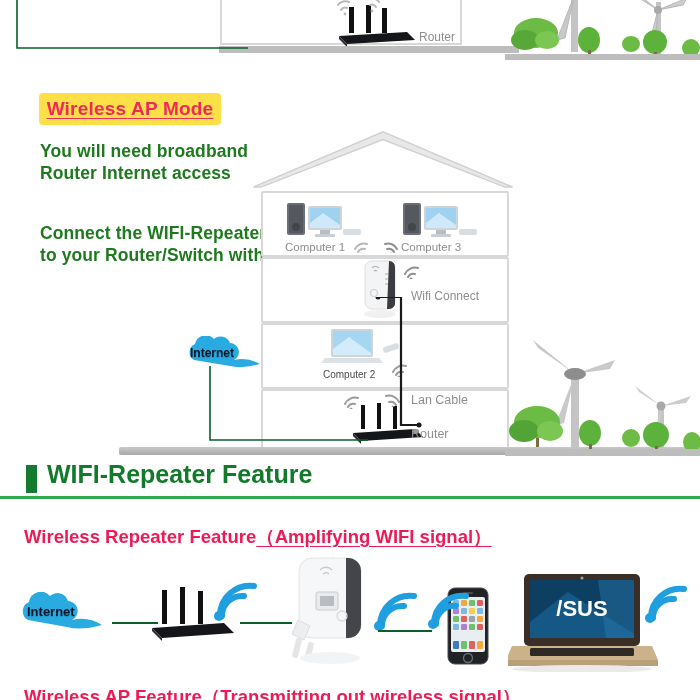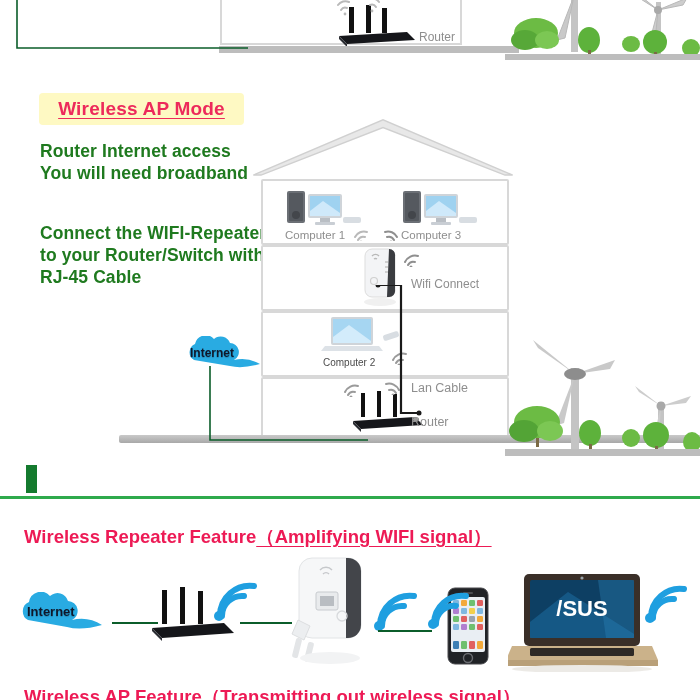--- a/index.html
+++ b/index.html
@@ -7,22 +7,22 @@
     width:700px;height:700px;background:#ffffff;overflow:hidden;
     font-family:"Liberation Sans","DejaVu Sans",sans-serif;position:relative;
   }
   .page{position:relative;width:700px;height:700px;overflow:hidden;}
 
   
   .abs{position:absolute;}
 
   
   .mode-badge{
-    position:absolute;left:39px;top:93px;width:205px;height:32px;
-    background:#fef9c3;border-radius:4px;
+    position:absolute;left:39px;top:93px;width:182px;height:32px;
+    background:#fde047;border-radius:4px;
     display:flex;align-items:center;justify-content:center;
   }
   .mode-badge span{
     color:#ed2a5b;font-size:19px;font-weight:bold;
     text-decoration:underline;text-underline-offset:3px;
     letter-spacing:.2px;
   }
 
   
   .green-para{
@@ -47,21 +47,21 @@
   
   .feature-sub{
     position:absolute;left:24px;color:#ed1a55;font-size:18.5px;font-weight:bold;
     white-space:nowrap;
   }
   #feature-sub-1{top:524px;}
   #feature-sub-2{top:684px;}
   .feature-sub .u{text-decoration:underline;text-underline-offset:3px;}
 
   
-  .house{position:absolute;left:243px;top:117px;width:280px;height:325px;text-decoration:underline;}
+  .house{position:absolute;left:243px;top:129px;width:280px;height:325px;text-decoration:underline;}
   .roof{position:absolute;left:0;top:0;width:280px;height:60px;}
   .floor{
     position:absolute;left:18px;width:244px;border:2px solid #d8d8d8;
     background:#fff;border-radius:2px;
   }
   #floor1{top:62px;height:62px;}
   #floor2{top:128px;height:62px;}
   #floor3{top:194px;height:62px;}
   #floor4{top:260px;height:57px;}
   .ground{
@@ -147,27 +147,26 @@
       <ellipse cx="186" cy="60" rx="9" ry="9" fill="#6cbb44"></ellipse>
     </g>
     <rect x="-10" y="66" width="220" height="6" fill="#bdbdbd"></rect>
   </svg>
 
   <div class="mode-badge">
     <span>Wireless AP Mode</span>
   </div>
 
   <div class="green-para" id="need-text">
+    <div>You will need broadband</div>
     <div>Router Internet access</div>
-    <div>You will need broadband</div>
   </div>
   <div class="green-para" id="connect-text">
     <div>Connect the WIFI-Repeater</div>
     <div>to your Router/Switch with</div>
-    <div>RJ-45 Cable</div>
   </div>
 
   <div class="house">
     
     <svg class="roof" viewBox="0 0 280 62">
       <path d="M6 60 L140 3 L274 60 L266 60 L140 11 L14 60 Z" fill="#e8e8e8" stroke="#d0d0d0" stroke-width="1.5"></path>
     </svg>
     <div class="floor" id="floor1"></div>
     <div class="floor" id="floor2"></div>
     <div class="floor" id="floor3"></div>
@@ -322,20 +321,21 @@
       <ellipse cx="126" cy="108" rx="9" ry="9" fill="#6cbb44"></ellipse>
       <ellipse cx="151" cy="105" rx="13" ry="13" fill="#5db23b"></ellipse>
       <rect x="150" y="116" width="3" height="6" fill="#7b6a45"></rect>
       <ellipse cx="187" cy="112" rx="9" ry="10" fill="#6cbb44"></ellipse>
     </g>
     <rect x="-12" y="119" width="220" height="7" fill="#bdbdbd"></rect>
   </svg>
 
   <div class="section-head">
     <div class="bar"></div>
+    <div class="title">WIFI-Repeater Feature</div>
     <div class="rule"></div>
   </div>
 
   <div class="feature-sub" id="feature-sub-1">
     <span>Wireless Repeater Feature</span><span class="u">（Amplifying WIFI signal）</span>
   </div>
 
   <div class="band">
 
     <svg class="abs" style="left:10px;top:44px;" width="112" height="38">

